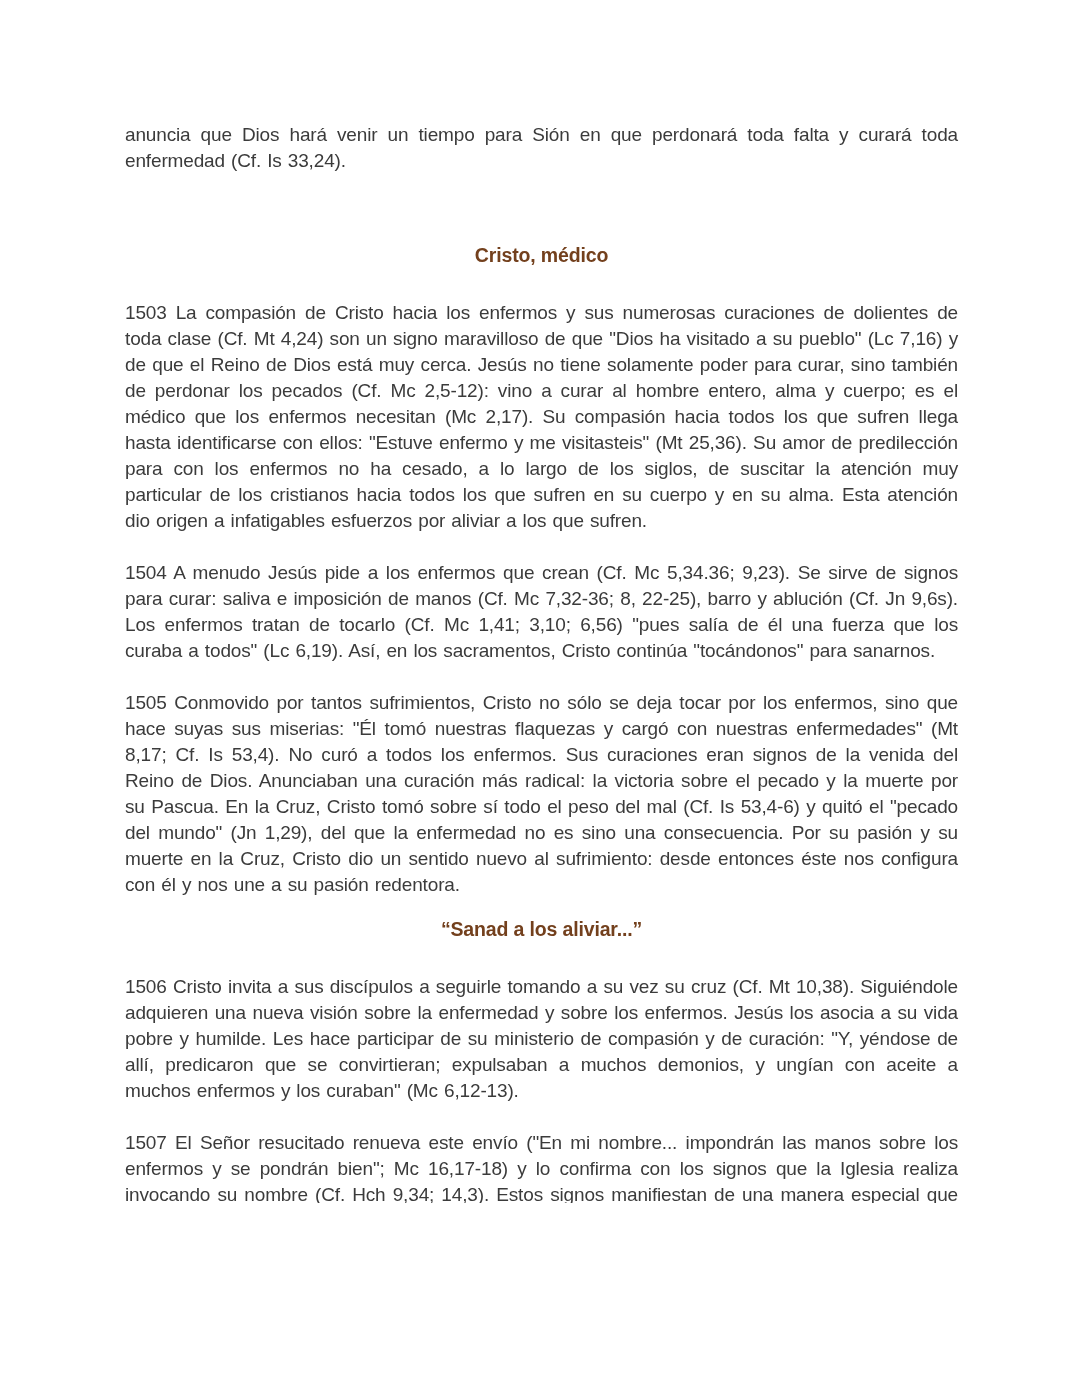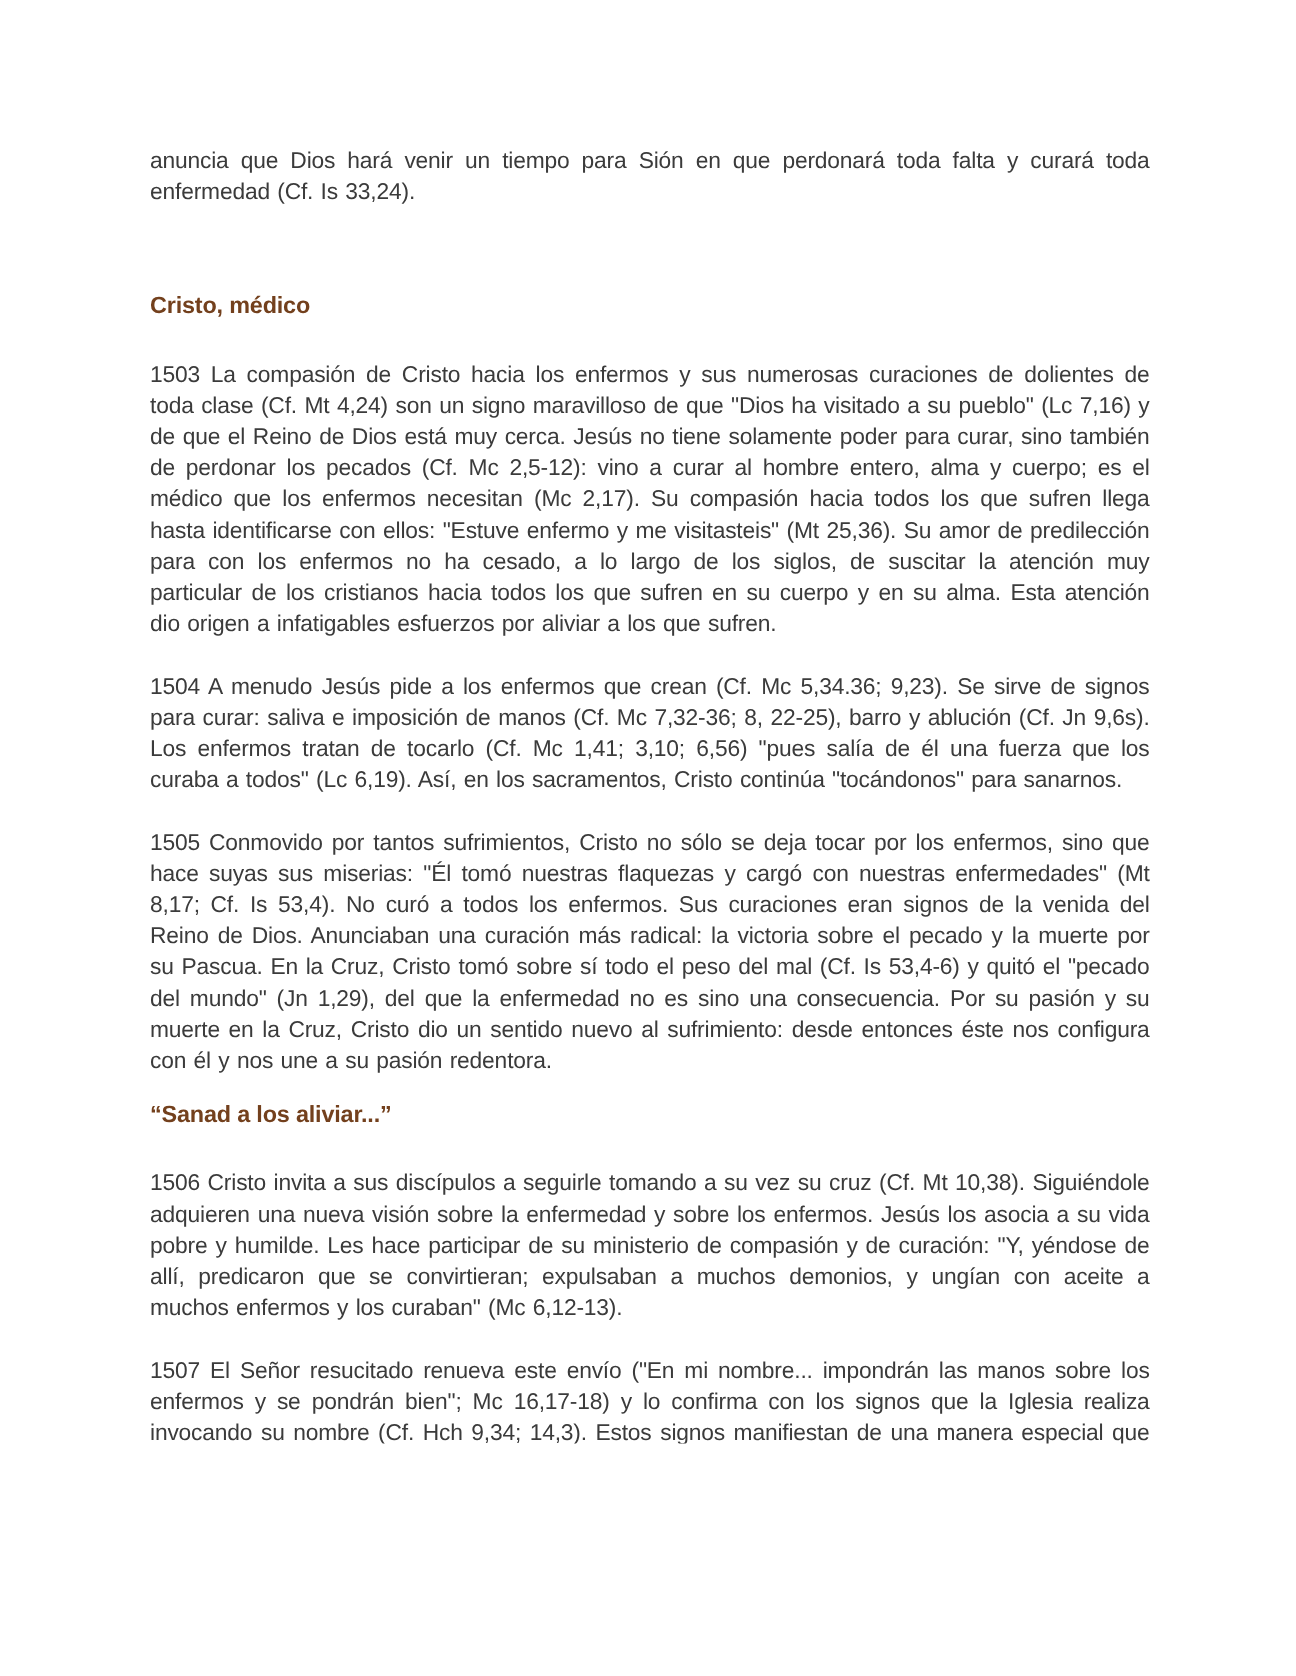--- a/index.html
+++ b/index.html
@@ -29,21 +29,21 @@
   }
   .intro-para {
     margin-bottom: 70px;
   }
   .section-heading {
     font-weight: bold;
     color: #73401d;
     font-size: 19.5px;
     line-height: 22px;
     margin: 0 0 34px 0;
-    text-align: left;
+    text-align: center;
   }
   .section-heading.first {
     margin-top: 0;
   }
   .section-heading.second {
     margin-top: -6px;
   }
 </style>
 </head>
 <body>

